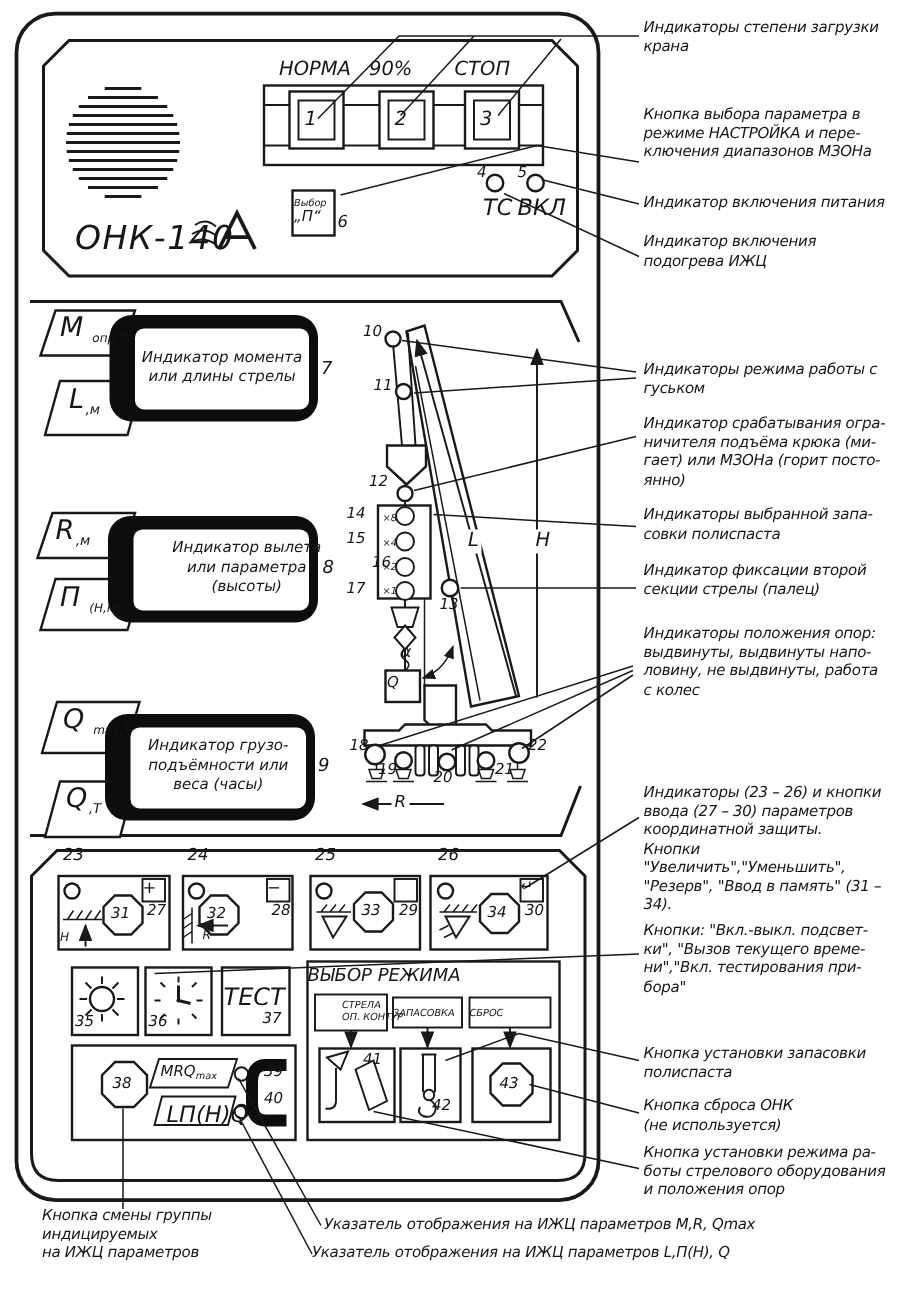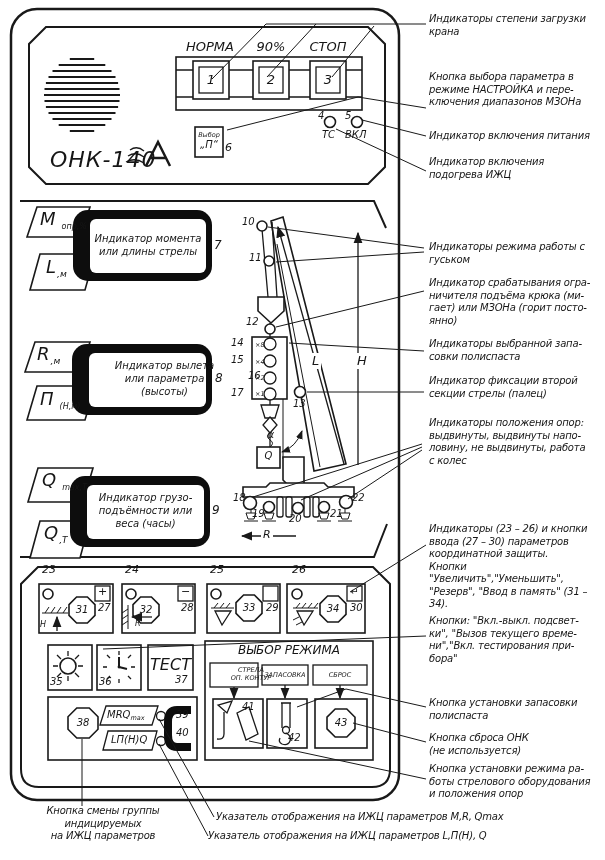--- a/index.html
+++ b/index.html
@@ -9,25 +9,25 @@
   
   .s1{stroke:#191919;stroke-width:1;fill:none}
   .s12{stroke:#191919;stroke-width:1.3;fill:none}
   .s15{stroke:#191919;stroke-width:1.6;fill:none}
   .s2{stroke:#191919;stroke-width:2;fill:none}
   .s25{stroke:#191919;stroke-width:2.5;fill:none}
   .fw{fill:#fff}
   .fb{fill:#0d0d0d}
   
   .t{position:absolute;font-style:italic;color:#161616;white-space:pre-line;line-height:1.25;}
-  .c{text-align:center}
+  .c{text-align:left}
   .bg{background:#fff;padding:0 2px}
   .f6{font-size:6.5px;line-height:8px}
   .f8{font-size:8px}
-  .f9{font-size:10px}
+  .f9{font-size:15px}
   .f10{font-size:10px}
   .f11{font-size:11px}
   .f12{font-size:12px}
   .f13{font-size:13px}
   .f14{font-size:16px}
   .onk{font-size:22px;letter-spacing:1px}
   .ann{font-size:10px;line-height:12.5px;letter-spacing:-0.2px;width:174px}
   .dtxt{font-size:10px;line-height:13px;text-align:center}
   .tm{font-size:18px}
   .tsub{font-size:9px;position:relative;top:4px;margin-left:1px}

